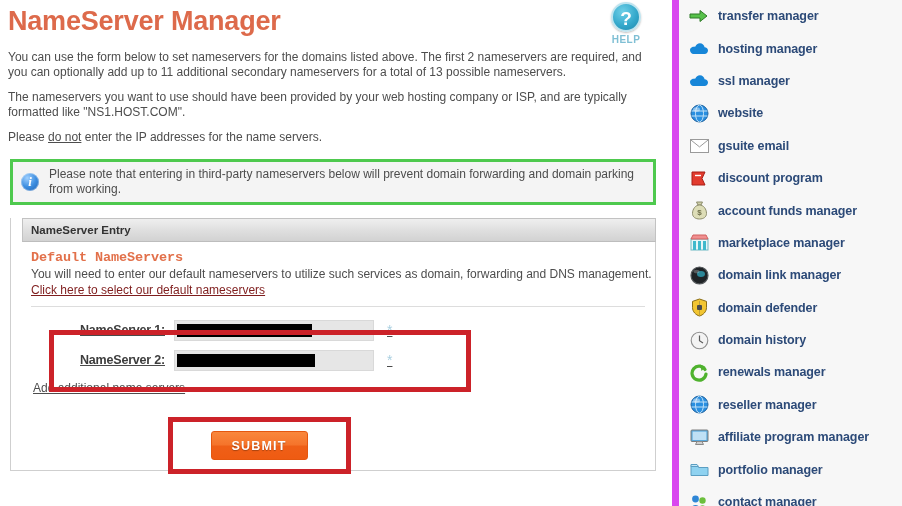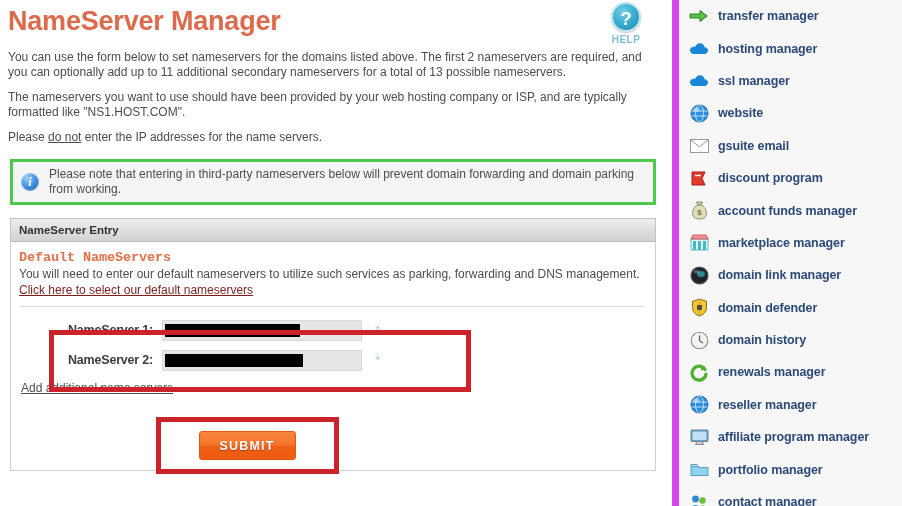--- a/index.html
+++ b/index.html
@@ -119,20 +119,21 @@
   #panel {
     position: relative;
     margin-top: 14px;
     margin-left: 2px;
     width: 646px;
     box-sizing: border-box;
     border: 1px solid #cfcfcf;
     border-top: none;
     background: #ffffff;
     height: 253px;
+    padding-left: 12px;
   }
   #panel-header {
     height: 22px;
     line-height: 22px;
     background: linear-gradient(to bottom, #efefef 0%, #dedede 55%, #d2d2d2 100%);
     border: 1px solid #c2c2c2;
     border-bottom: 1px solid #bdbdbd;
     margin: -1px -1px 0 -1px;
     padding-left: 8px;
     font-size: 11.5px;
@@ -184,20 +185,21 @@
 
   #ns-rows {
     position: relative;
     margin-top: 12px;
   }
   .ns-row {
     display: flex;
     align-items: center;
     height: 22px;
     margin-bottom: 8px;
+    text-decoration: underline;
   }
   .ns-label {
     width: 134px;
     text-align: right;
     padding-right: 9px;
     font-size: 12.5px;
     font-weight: bold;
     color: #3d3d3d;
     letter-spacing: -0.2px;
   }
@@ -320,21 +322,21 @@
     <div id="notice-box">
       <div id="notice-icon">i</div>
       <div id="notice-text">Please note that entering in third-party nameservers below will prevent domain forwarding and domain parking from working.</div>
     </div>
 
     <div id="panel">
       <div id="panel-header">NameServer Entry</div>
 
       <div id="panel-body">
         <div id="default-ns-title">Default NameServers</div>
-        <div id="default-ns-desc">You will need to enter our default nameservers to utilize such services as parking, forwarding and DNS management.</div>
+        <div id="default-ns-desc">You will need to enter our default nameservers to utilize such services as domain, forwarding and DNS management.</div>
         <a id="default-ns-link">Click here to select our default nameservers</a>
 
         <div id="panel-divider"></div>
 
         <div id="ns-rows">
 
           <div class="ns-row">
             <div class="ns-label">NameServer 1:</div>
             <div class="ns-input">
               <div class="redaction" style="width:135px"></div>

